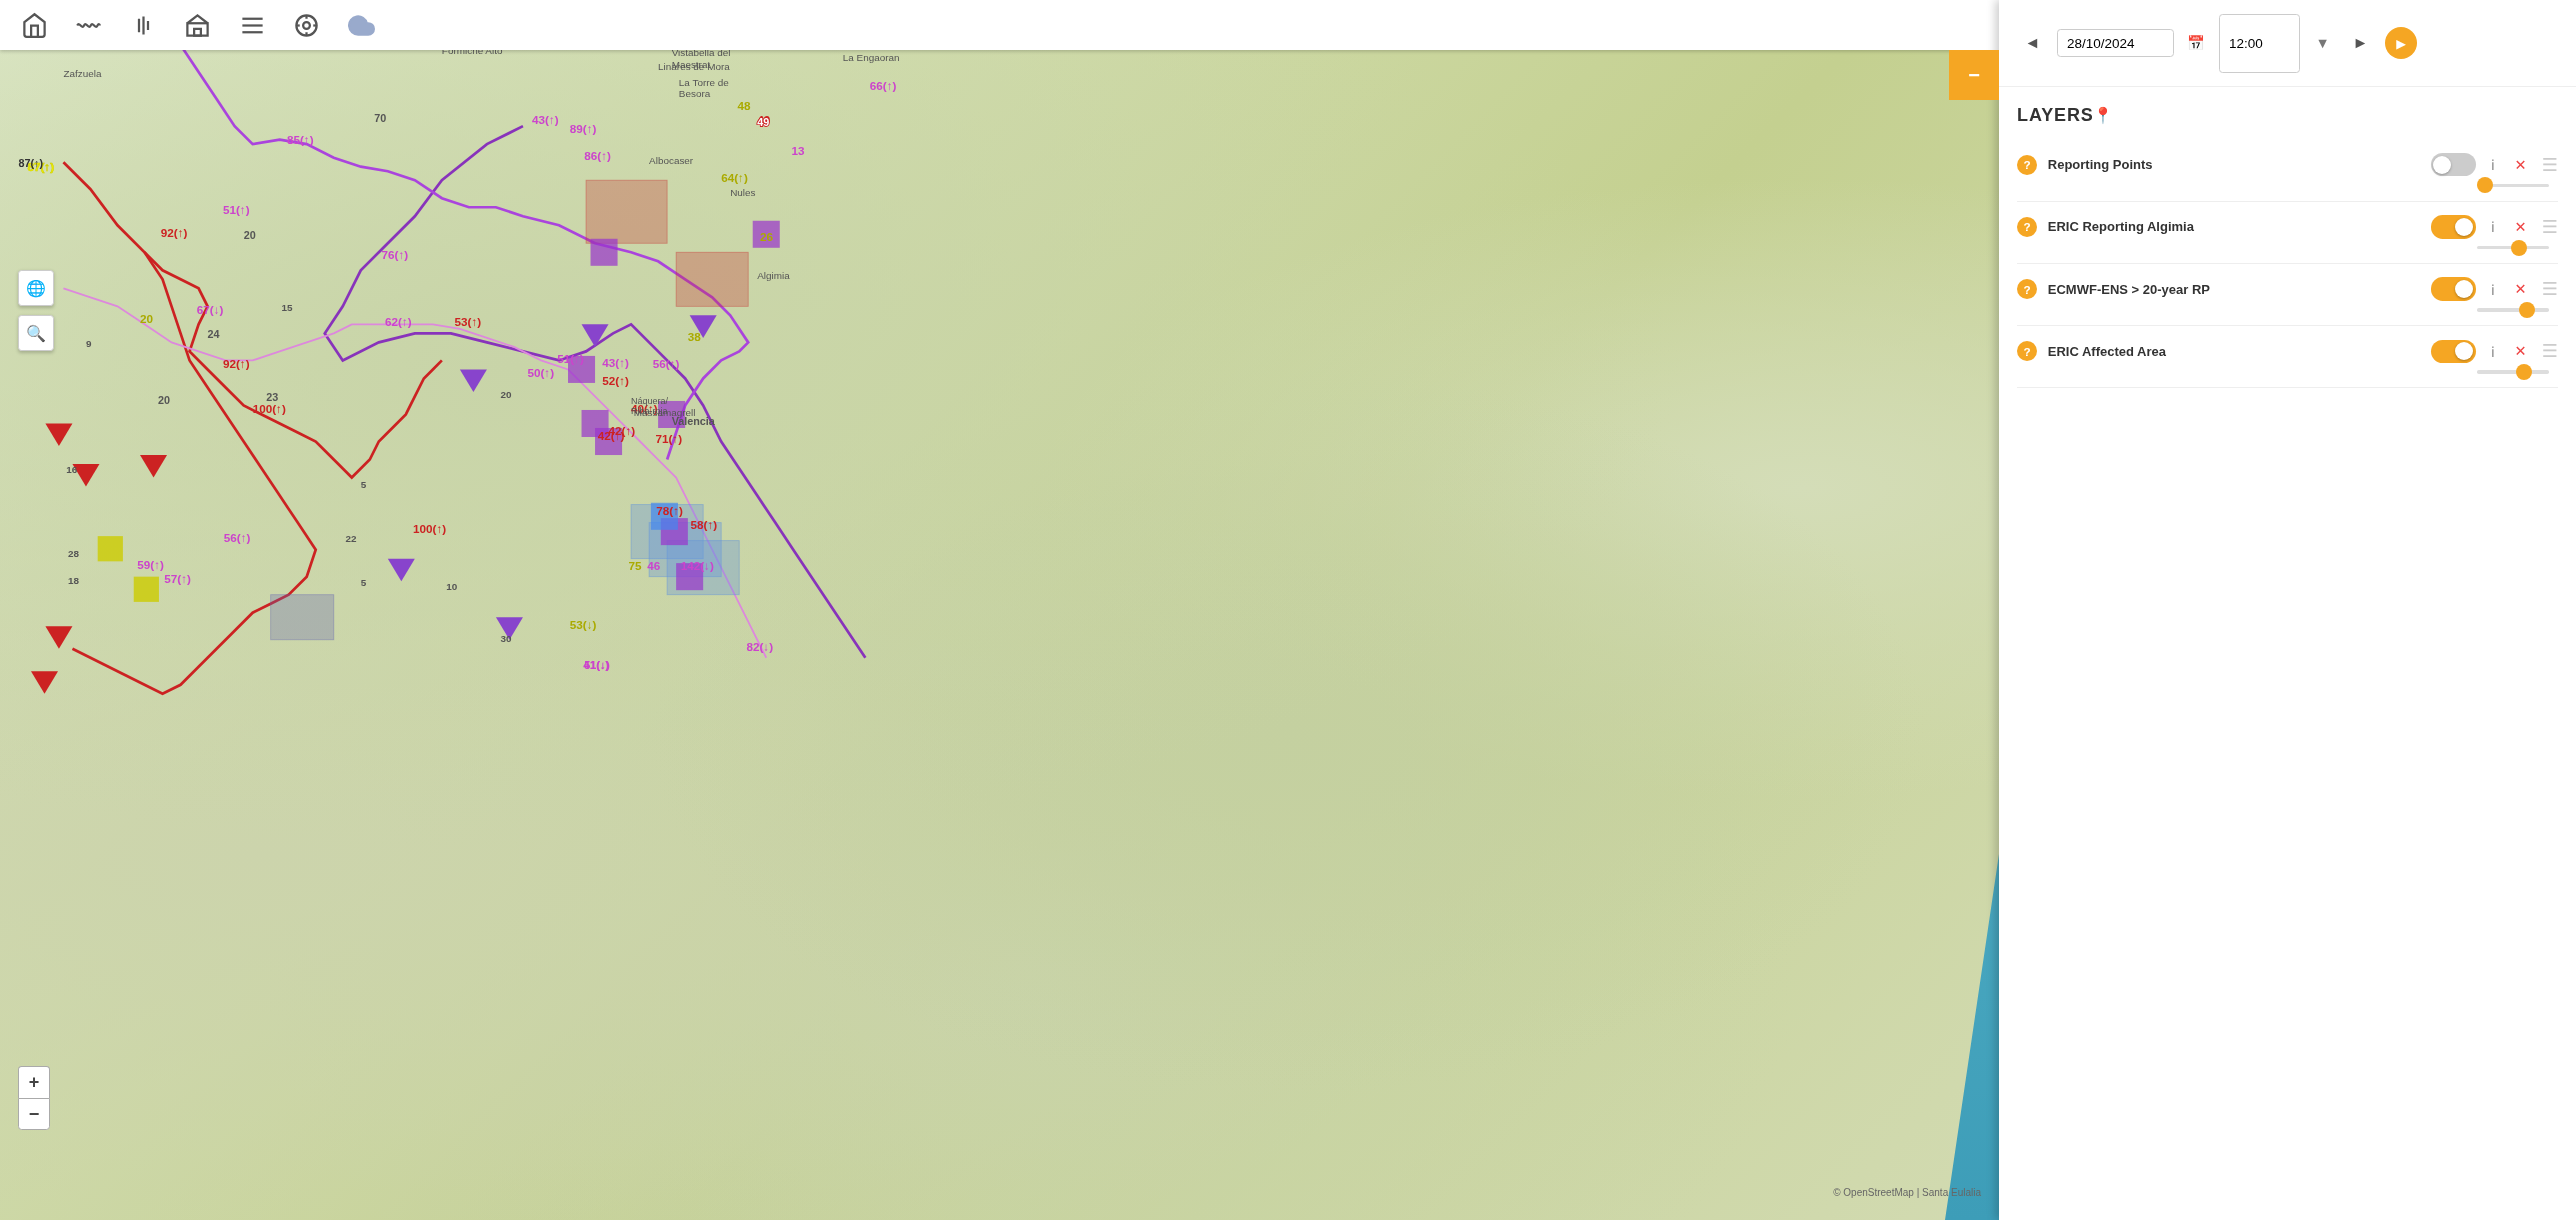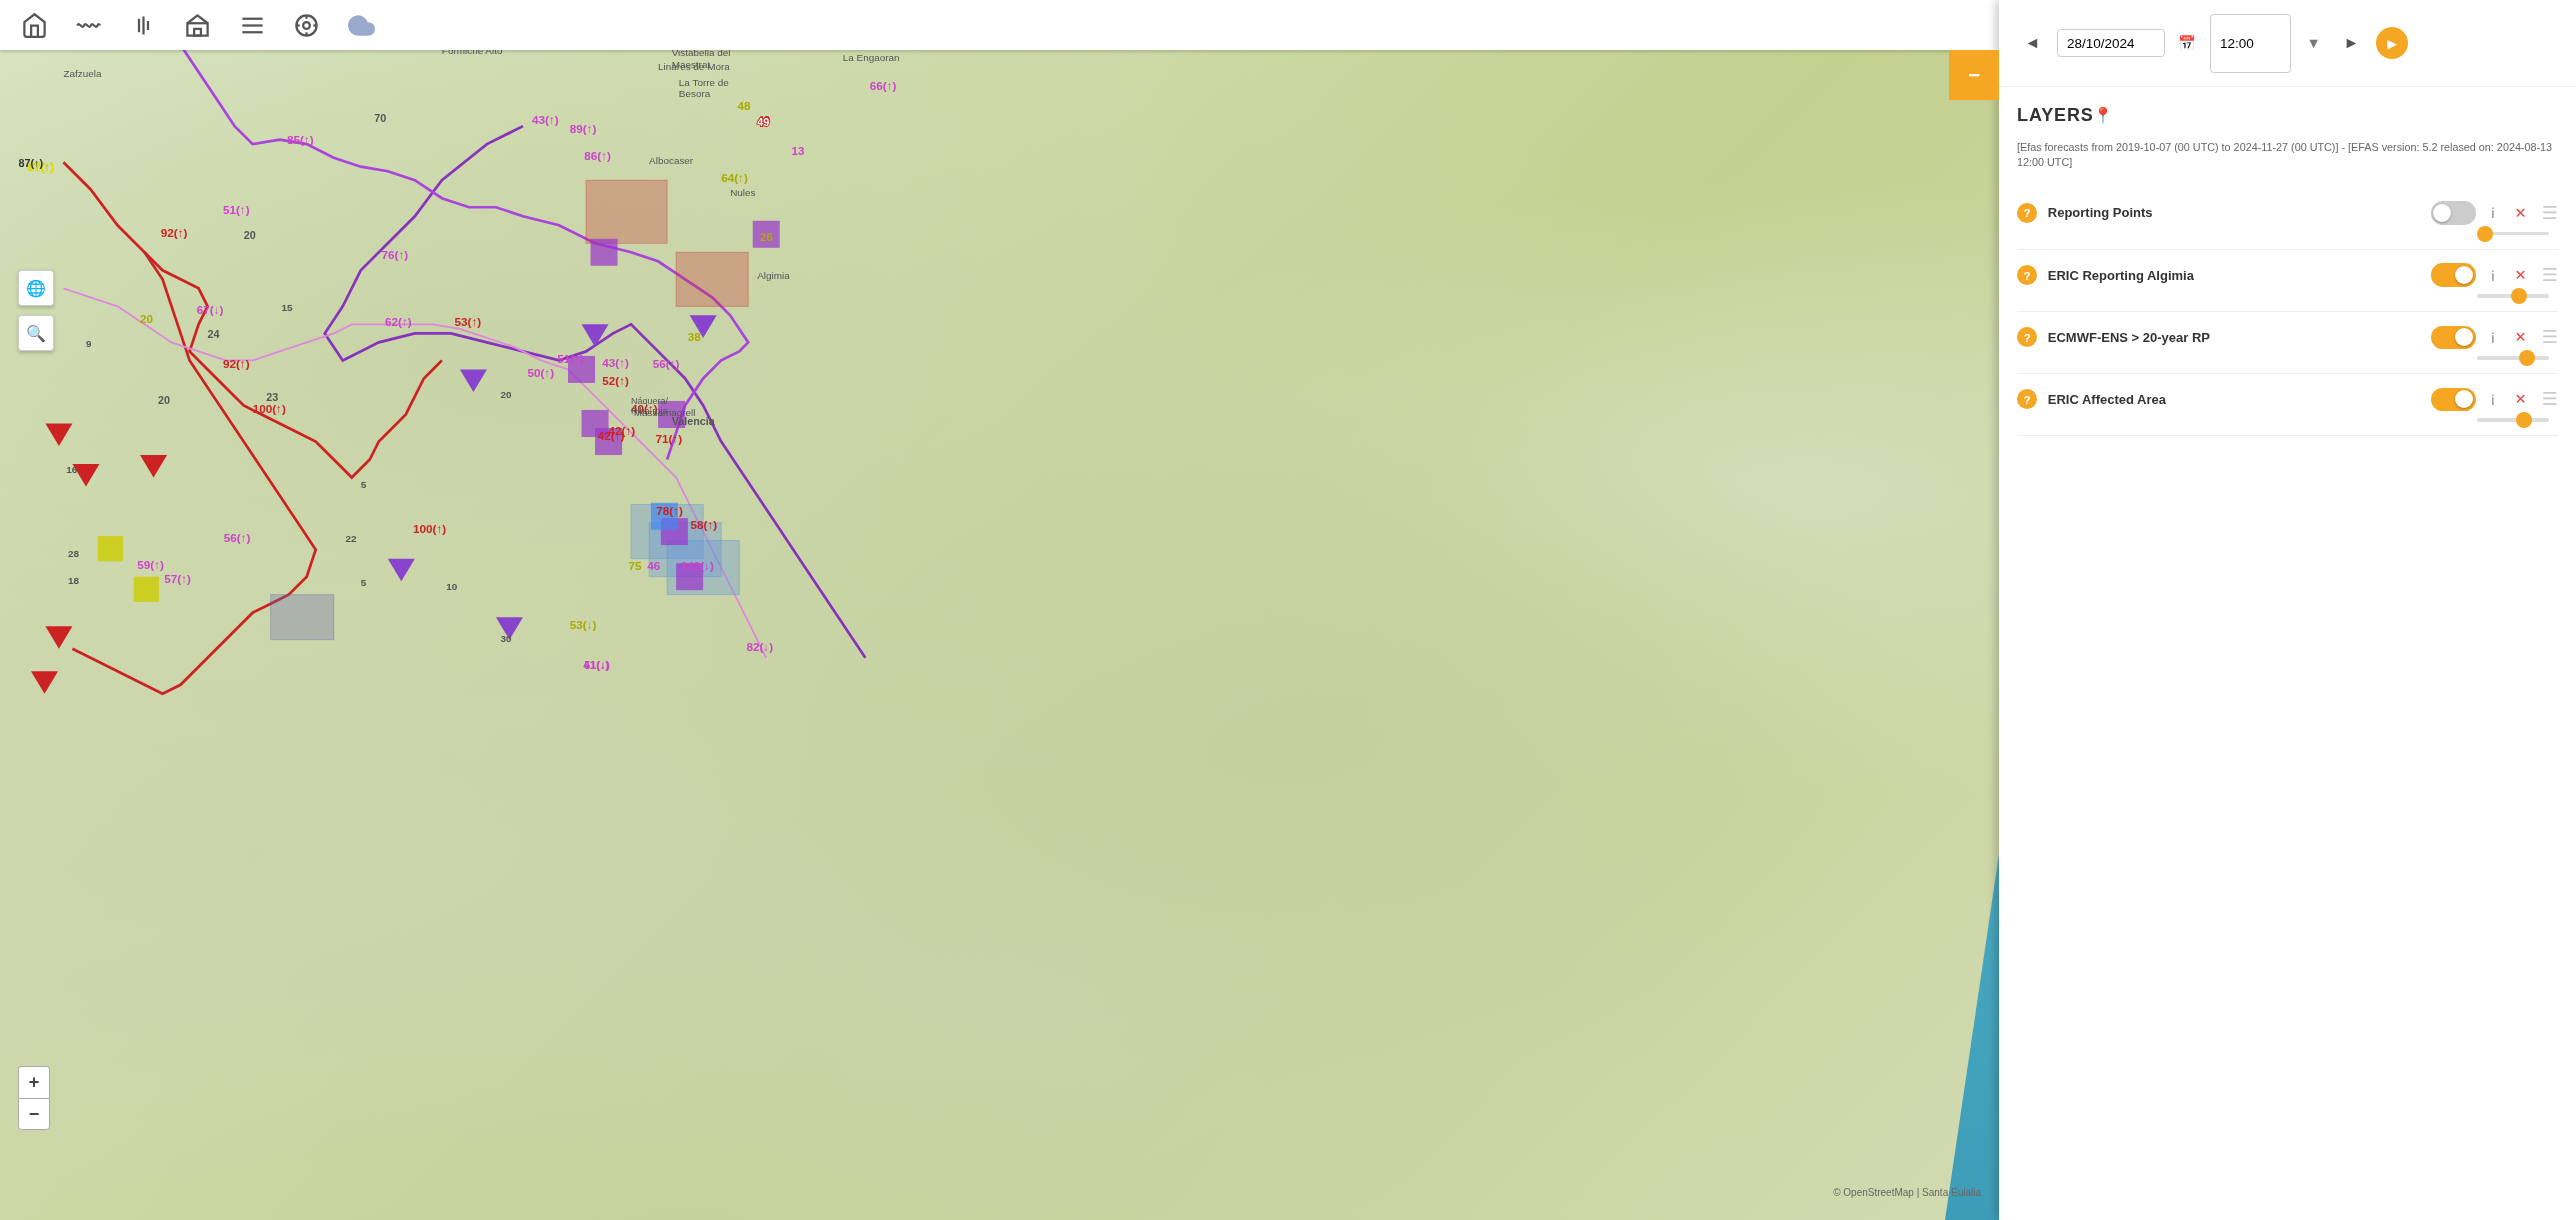--- a/index.html
+++ b/index.html
@@ -216,21 +216,21 @@
       justify-content: center;
       font-size: 16px;
       color: #555;
     }
 
     .dt-input {
       border: 0.9px solid #ccc;
       border-radius: 3.6px;
       padding: 5.4px 9px;
       font-size: 13.5px;
-      width: 108px;
+      width: 117px;
     }
 
     .dt-time-input {
       border: 0.9px solid #ccc;
       border-radius: 3.6px;
       padding: 21px 9px;
       font-size: 13.5px;
       width: 81px;
     }
 
@@ -650,21 +650,20 @@
     <button class="dt-play-btn">▶</button>
   </div>
 
   <div id="panel-content">
 
     <div class="layers-header">
       <span class="layers-title">LAYERS</span>
       <span class="layers-pin">📍</span>
     </div>
 
-    <div class="efas-info">[Efas forecasts from 2019-10-07 (00 UTC) to 2024-11-27 (00 UTC)] - [EFAS version: 5.2 relased on: 2024-08-13 12:00 UTC]</div>
 
     <div class="layer-item">
       <div class="layer-row">
         <div class="layer-question">?</div>
         <span class="layer-name">Reporting Points</span>
         <div class="toggle-switch">
           <div class="toggle-track">
             <div class="toggle-knob"></div>
           </div>
         </div>

